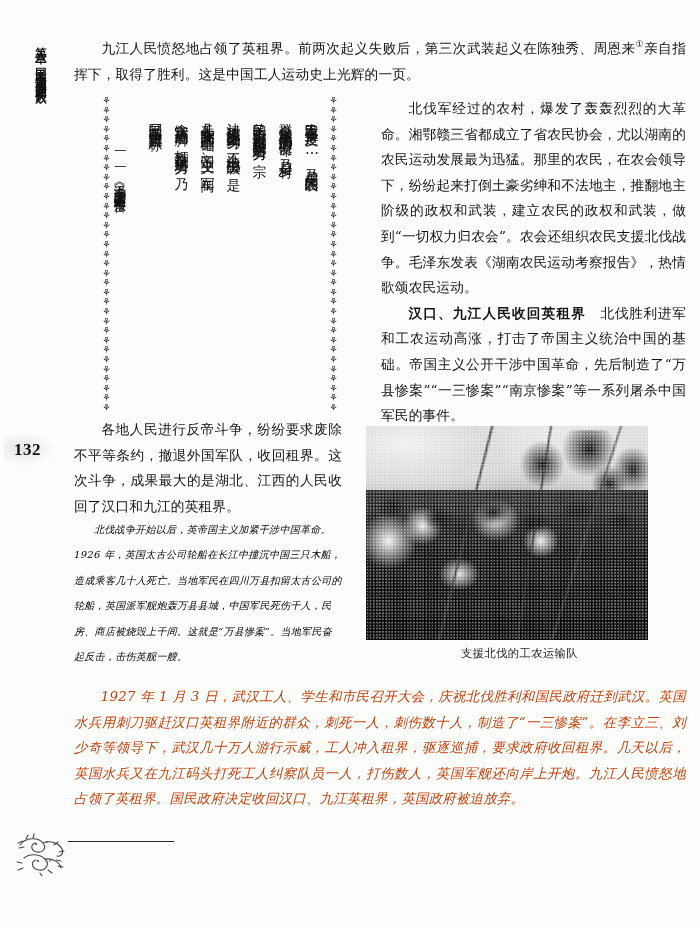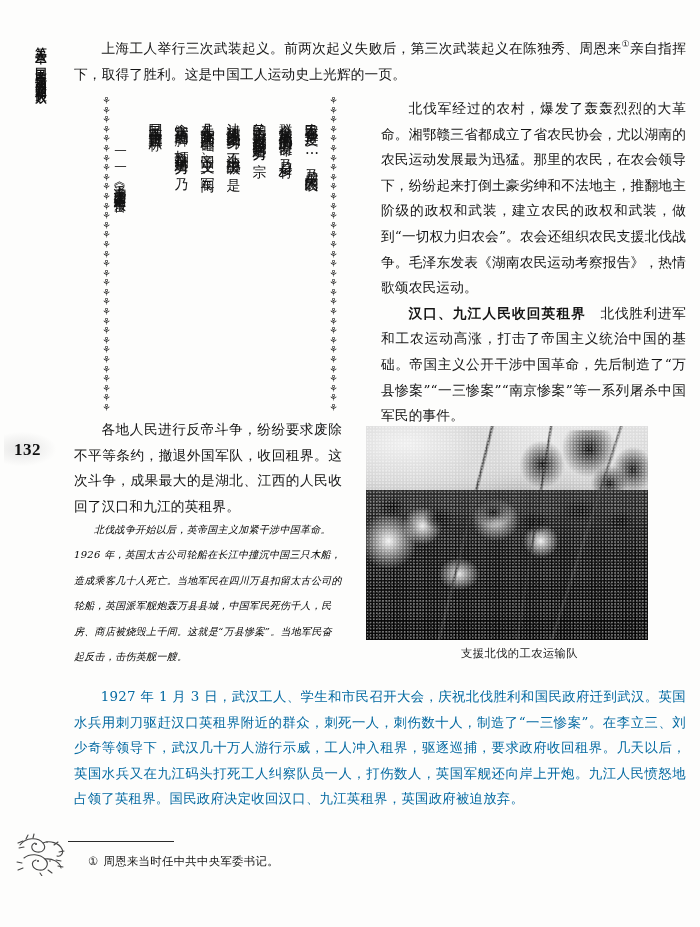--- a/index.html
+++ b/index.html
@@ -257,24 +257,25 @@
     letter-spacing: 0.4px;
   }
 
   
   #para-bottom {
     position: absolute;
     left: 74px;
     top: 684px;
     width: 612px;
     font-family: "DejaVu Serif", "Liberation Serif", serif;
+    font-style: italic;
     font-size: 13.4px;
     line-height: 25.6px;
     letter-spacing: 0.25px;
-    color: #0369a1;
+    color: #c2410c;
     text-align: justify;
     text-justify: inter-character;
   }
 
   
   #footnote-rule {
     position: absolute;
     left: 68px;
     top: 841px;
     width: 106px;
@@ -306,21 +307,21 @@
 </head>
 <body>
 
 <div id="page">
 
   <div id="chapter-tab">第六章　国民革命运动的兴起和失败</div>
 
   <div id="page-number-bg"></div>
   <div id="page-number">132</div>
 
-  <div id="para-top" class="body-cn indent"><span>上海工人举行三次武装起义。前两次起义失败后，第三次武装起义在陈独秀、周恩来</span><span class="sup">①</span><span>亲自指挥下，取得了胜利。这是中国工人运动史上光辉的一页。</span></div>
+  <div id="para-top" class="body-cn indent"><span>九江人民愤怒地占领了英租界。前两次起义失败后，第三次武装起义在陈独秀、周恩来</span><span class="sup">①</span><span>亲自指挥下，取得了胜利。这是中国工人运动史上光辉的一页。</span></div>
 
   <div id="quote-block">
     <div class="quote-rail left">⚘⚘⚘⚘⚘⚘⚘⚘⚘⚘⚘⚘⚘⚘⚘⚘⚘⚘⚘⚘⚘⚘⚘⚘⚘⚘⚘⚘⚘⚘⚘⚘⚘</div>
     <div class="quote-rail right">⚘⚘⚘⚘⚘⚘⚘⚘⚘⚘⚘⚘⚘⚘⚘⚘⚘⚘⚘⚘⚘⚘⚘⚘⚘⚘⚘⚘⚘⚘⚘⚘⚘</div>
 
     <div id="quote-columns">
       <div class="qcol">农民在乡里造反……乃是广大的农民</div>
       <div class="qcol">群众起来完成他们的历史使命，乃是乡村</div>
       <div class="qcol">的民主势力起来打翻乡村的封建势力。宗</div>
       <div class="qcol">法封建性的土豪劣绅，不法地主阶级，是</div>
@@ -350,21 +351,20 @@
       <div class="hats"></div>
       <div class="poles"></div>
       <div class="halftone"></div>
     </div>
     <div id="photo-caption">支援北伐的工农运输队</div>
   </div>
 
   <div id="para-bottom" class="indent">1927 年 1 月 3 日，武汉工人、学生和市民召开大会，庆祝北伐胜利和国民政府迁到武汉。英国水兵用刺刀驱赶汉口英租界附近的群众，刺死一人，刺伤数十人，制造了“一三惨案”。在李立三、刘少奇等领导下，武汉几十万人游行示威，工人冲入租界，驱逐巡捕，要求政府收回租界。几天以后，英国水兵又在九江码头打死工人纠察队员一人，打伤数人，英国军舰还向岸上开炮。九江人民愤怒地占领了英租界。国民政府决定收回汉口、九江英租界，英国政府被迫放弃。</div>
 
   <div id="footnote-rule"></div>
-  <div id="footnote"><span class="marker">①</span><span>周恩来当时任中共中央军委书记。</span></div>
 
   <svg id="dragon-ornament" viewBox="0 0 56 44">
     <g fill="none" stroke="#1d1d1d" stroke-width="1.1" stroke-linecap="round">
       <path d="M6 13 C12 5, 24 5, 29 11 C33 16, 29 21, 23 20 C17 19, 16 13, 21 11"></path>
       <path d="M29 11 C36 8, 45 11, 48 17 C50 21, 47 25, 43 24"></path>
       <path d="M10 26 C16 21, 26 22, 31 27 C36 32, 32 39, 25 38 C18 37, 16 30, 22 28"></path>
       <path d="M31 27 C38 26, 46 30, 47 36"></path>
       <path d="M4 11 L9 9 M5 16 L10 15 M12 7 L14 3 M19 6 L20 2"></path>
       <path d="M8 31 L3 30 M9 36 L4 38 M26 41 L28 44 M34 38 L38 41"></path>
       <path d="M40 13 L44 10 M45 20 L50 19 M42 28 L47 29 M44 34 L49 35"></path>

